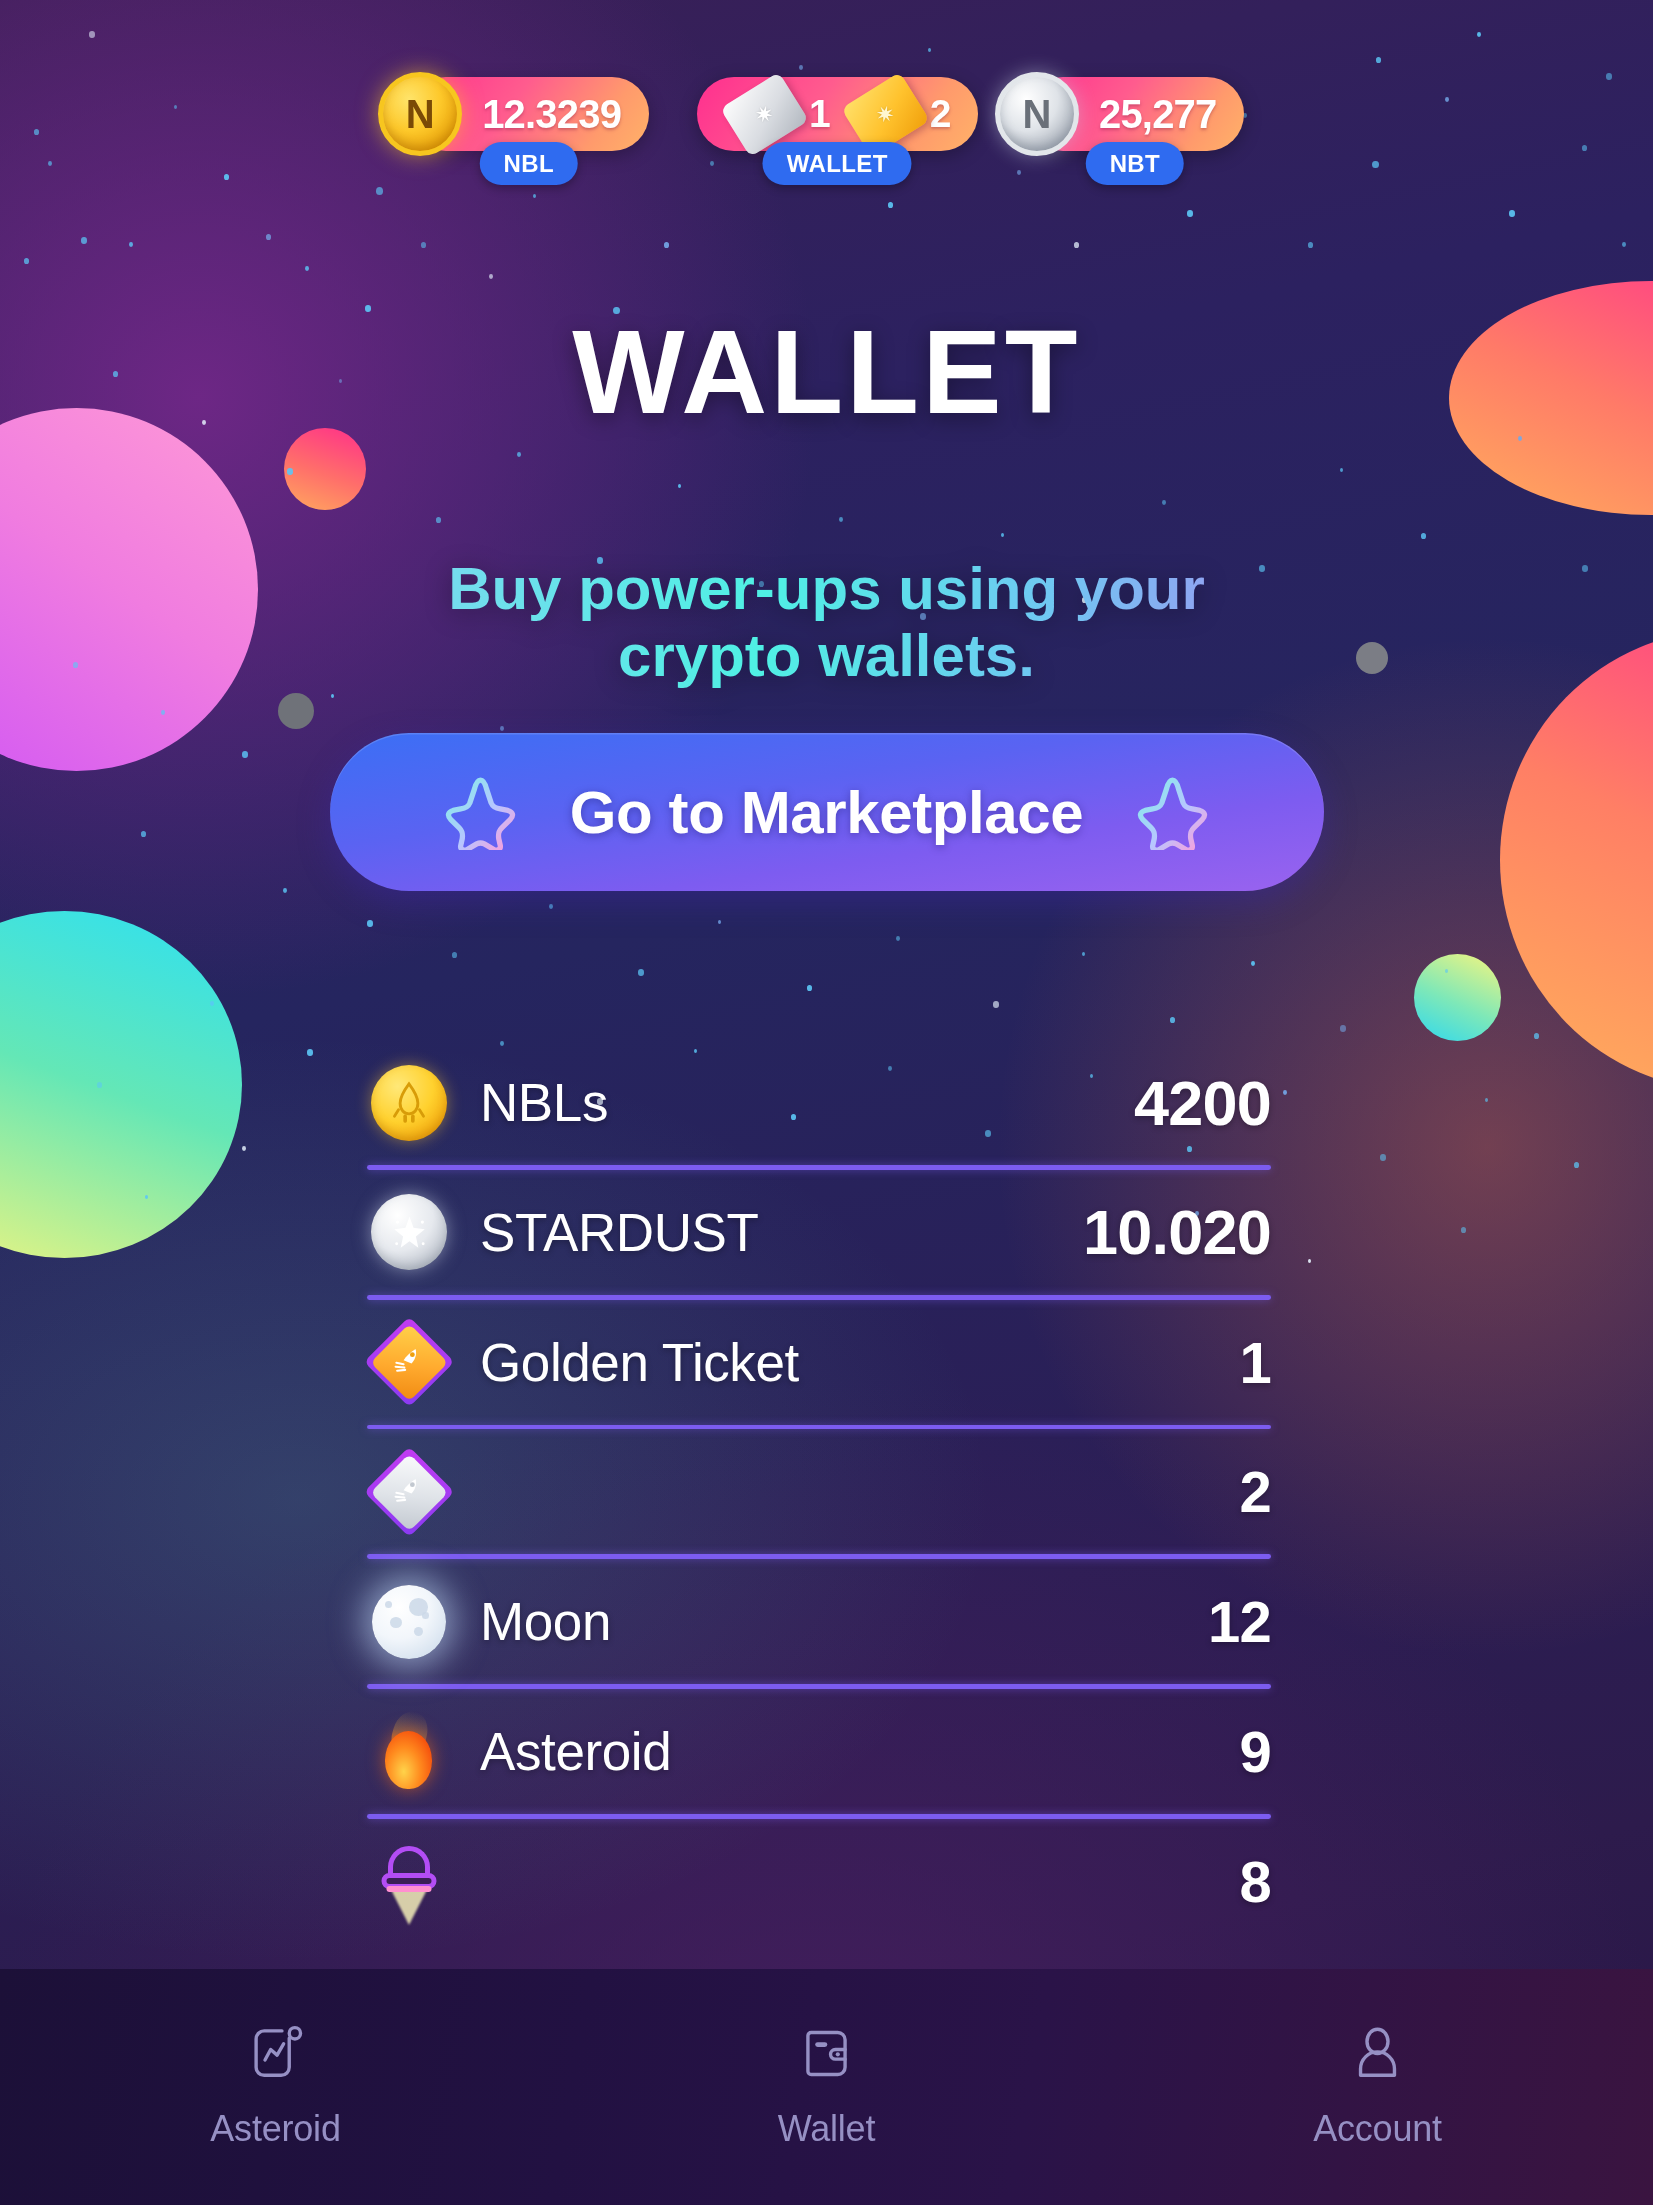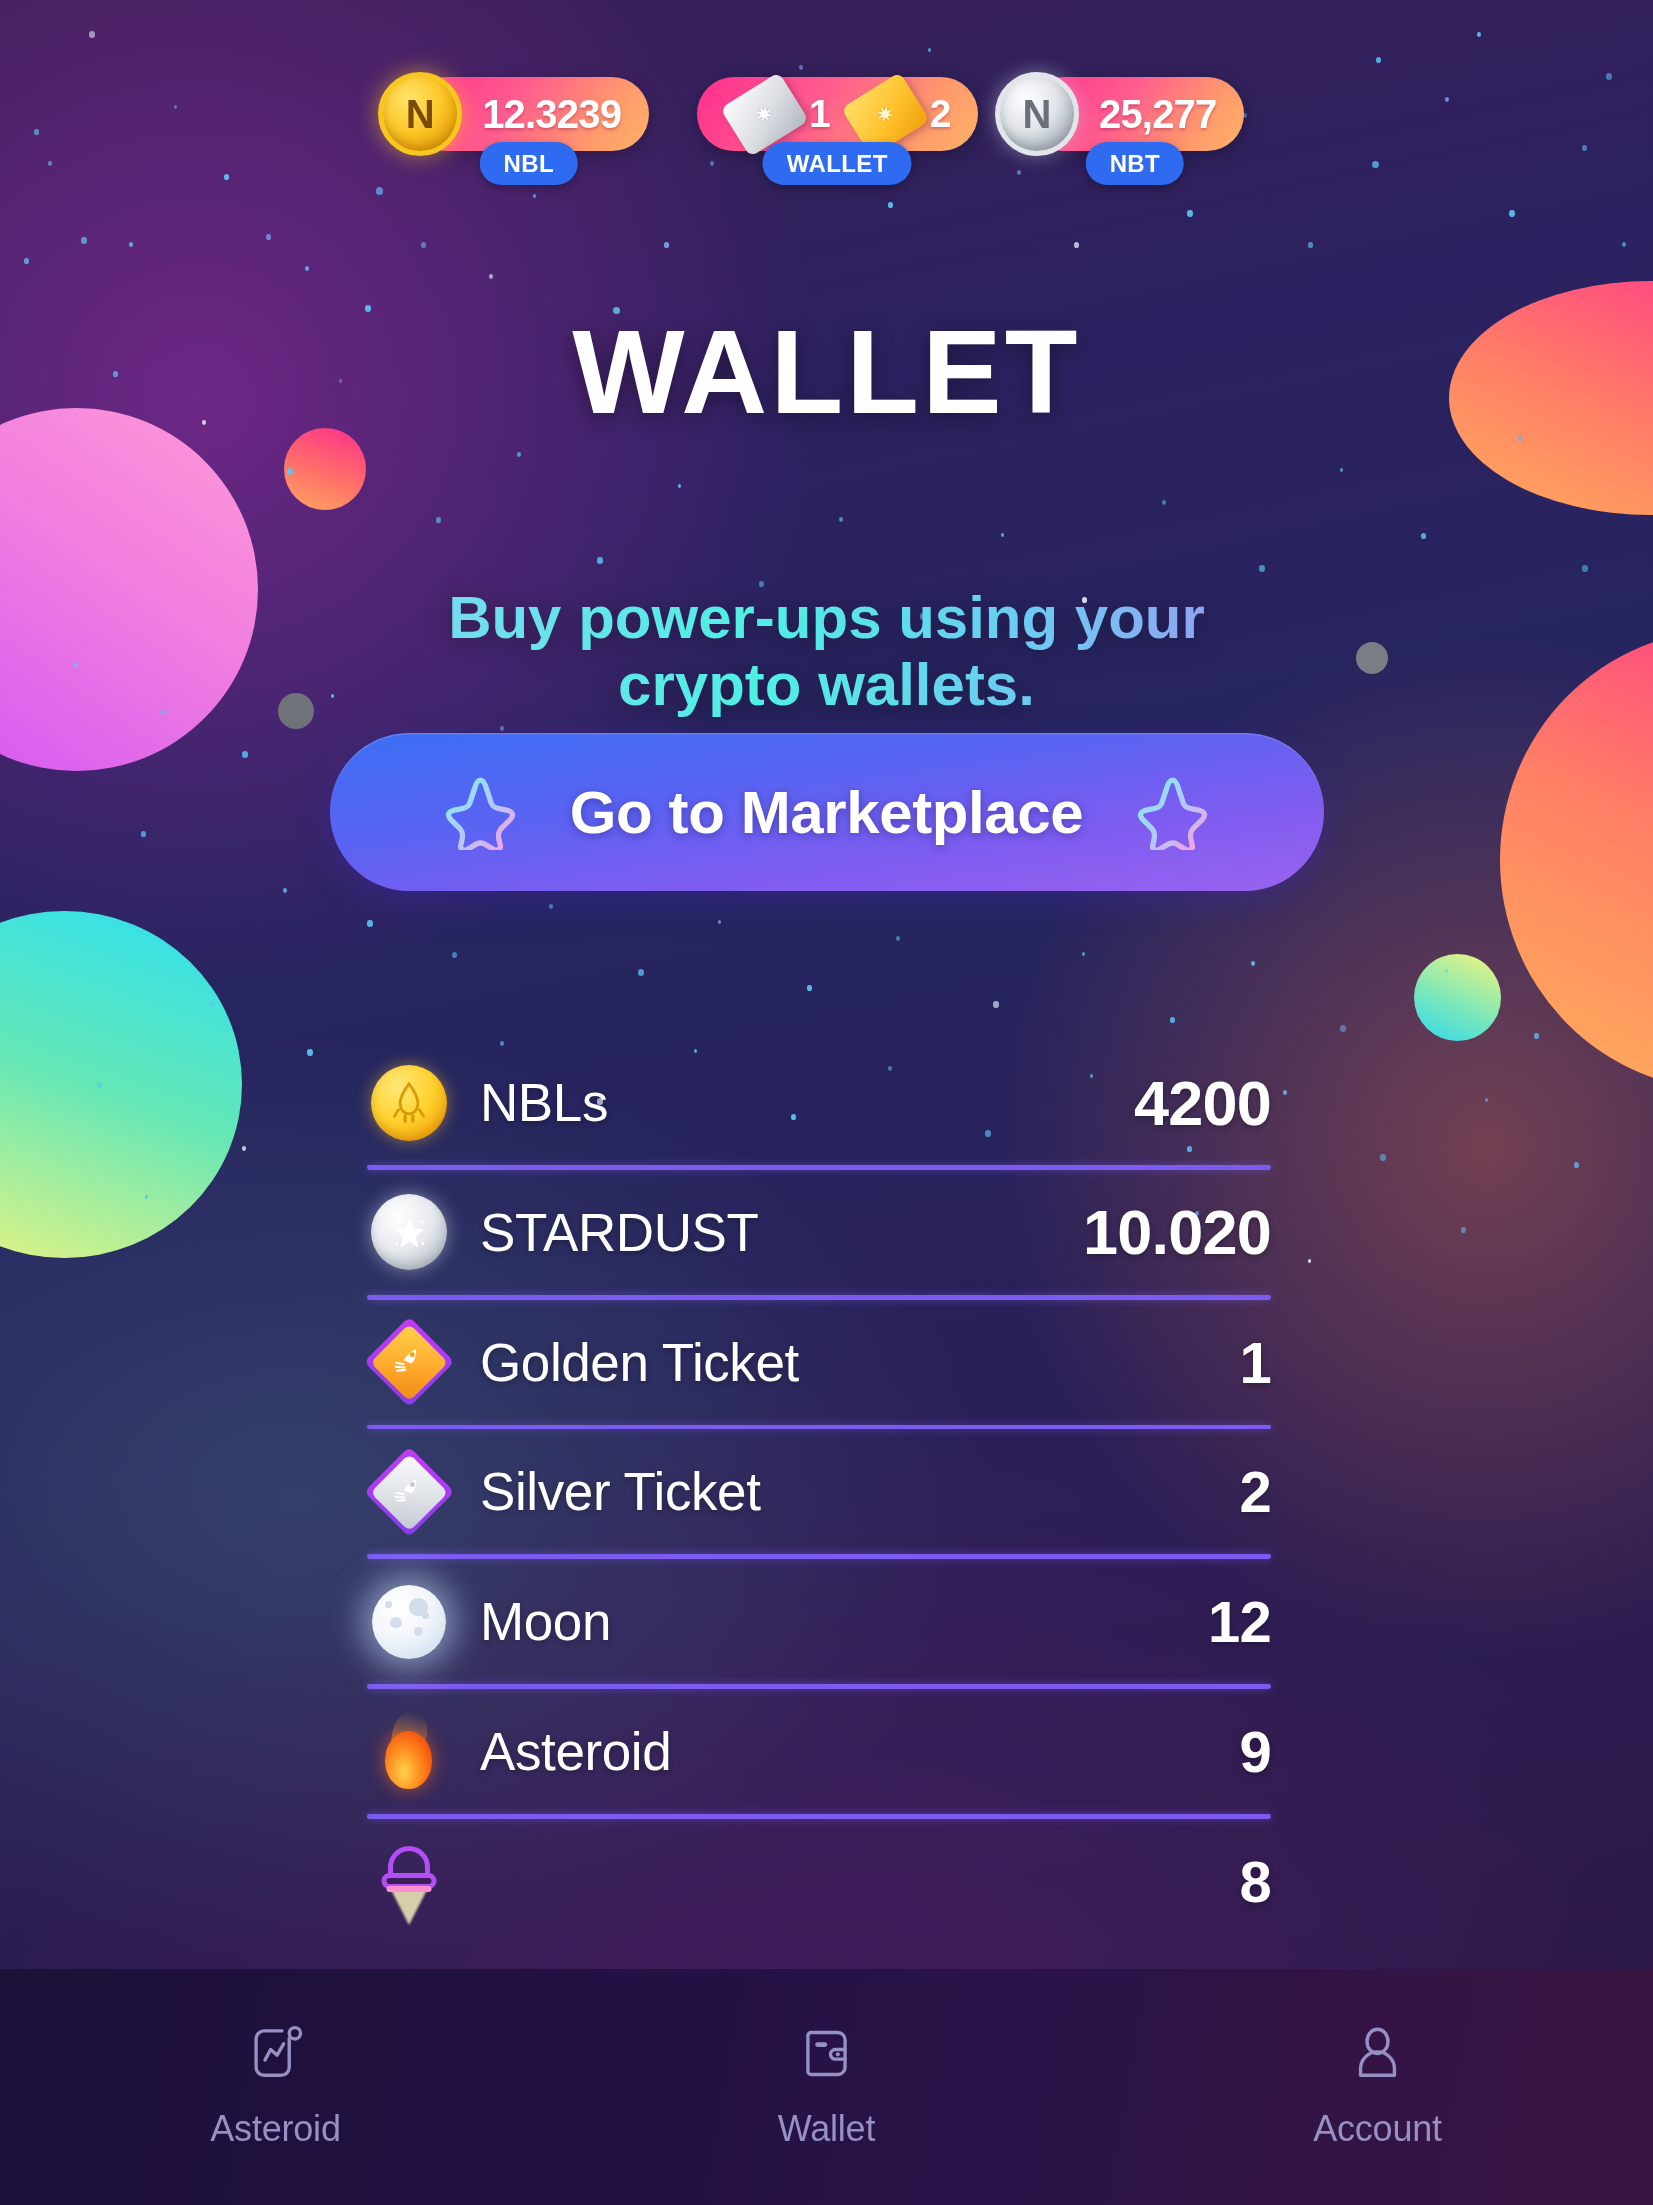--- a/index.html
+++ b/index.html
@@ -88,21 +88,21 @@
   .tkt-star { font-size:22.6px; color:#fff; text-shadow:0 0 2.4px rgba(0,0,0,.2); }
   .tkt-gold .tkt-star { color:#fff6d0; }
 
   
   #title {
     position:absolute; top:303px; left:0; width:100%; text-align:center;
     font-size:119px; font-weight:800; color:#fff; letter-spacing:3.2px;
     text-shadow:0 4.8px 21px rgba(0,0,0,.38); z-index:5;
   }
   #subtitle {
-    position:absolute; top:584px; left:0; width:100%; text-align:center;
+    position:absolute; top:555px; left:0; width:100%; text-align:center;
     font-size:60px; font-weight:700; line-height:1.12; z-index:5;
     background:linear-gradient(96deg,#b08ef5 0%,#7fd6f0 22%,#4ff0e4 46%,#6fc8f2 63%,#a78bf2 80%,#f07ae0 100%);
     -webkit-background-clip:text; background-clip:text; color:transparent;
     text-shadow:none; filter:drop-shadow(0 3.2px 13px rgba(0,0,0,.35));
   }
 
   
   #mkt-btn {
     position:absolute; top:733px; left:50%; transform:translateX(-50%);
     width:994px; height:158px; border-radius:79px; z-index:5;
@@ -450,21 +450,20 @@
           <div class="dia-back"></div>
           <div class="dia-front dia-silver">
             <span class="dia-glyph"><svg width="32" height="27.4" viewBox="0 0 40 34">
                 <path d="M28 4 C22 8 16 13 13 18 L23 22 C27 18 30 11 28 4 Z" fill="#fff"></path>
                 <circle cx="24" cy="11" r="3" fill="#c2c8d0"></circle>
                 <path d="M4 21 L13 23 M3 26 L14 27 M5 31 L15 30" stroke="#fff" stroke-width="2.6" stroke-linecap="round"></path>
               </svg></span>
           </div>
         </div>
       </div>
-      <div class="name">Silver Ticket</div>
       <div class="val">2</div>
     </div>
     <div class="divider"></div>
     <div class="row">
       <div class="ico">
         <div class="ico-moon">
           <div class="crater" style="left:37px;top:13px;width:19.4px;height:18px;"></div>
           <div class="crater" style="left:18px;top:32px;width:12px;height:11.3px;"></div>
           <div class="crater" style="left:42px;top:42px;width:9px;height:9px;"></div>
           <div class="crater" style="left:13px;top:16px;width:7.3px;height:7.3px;"></div>

